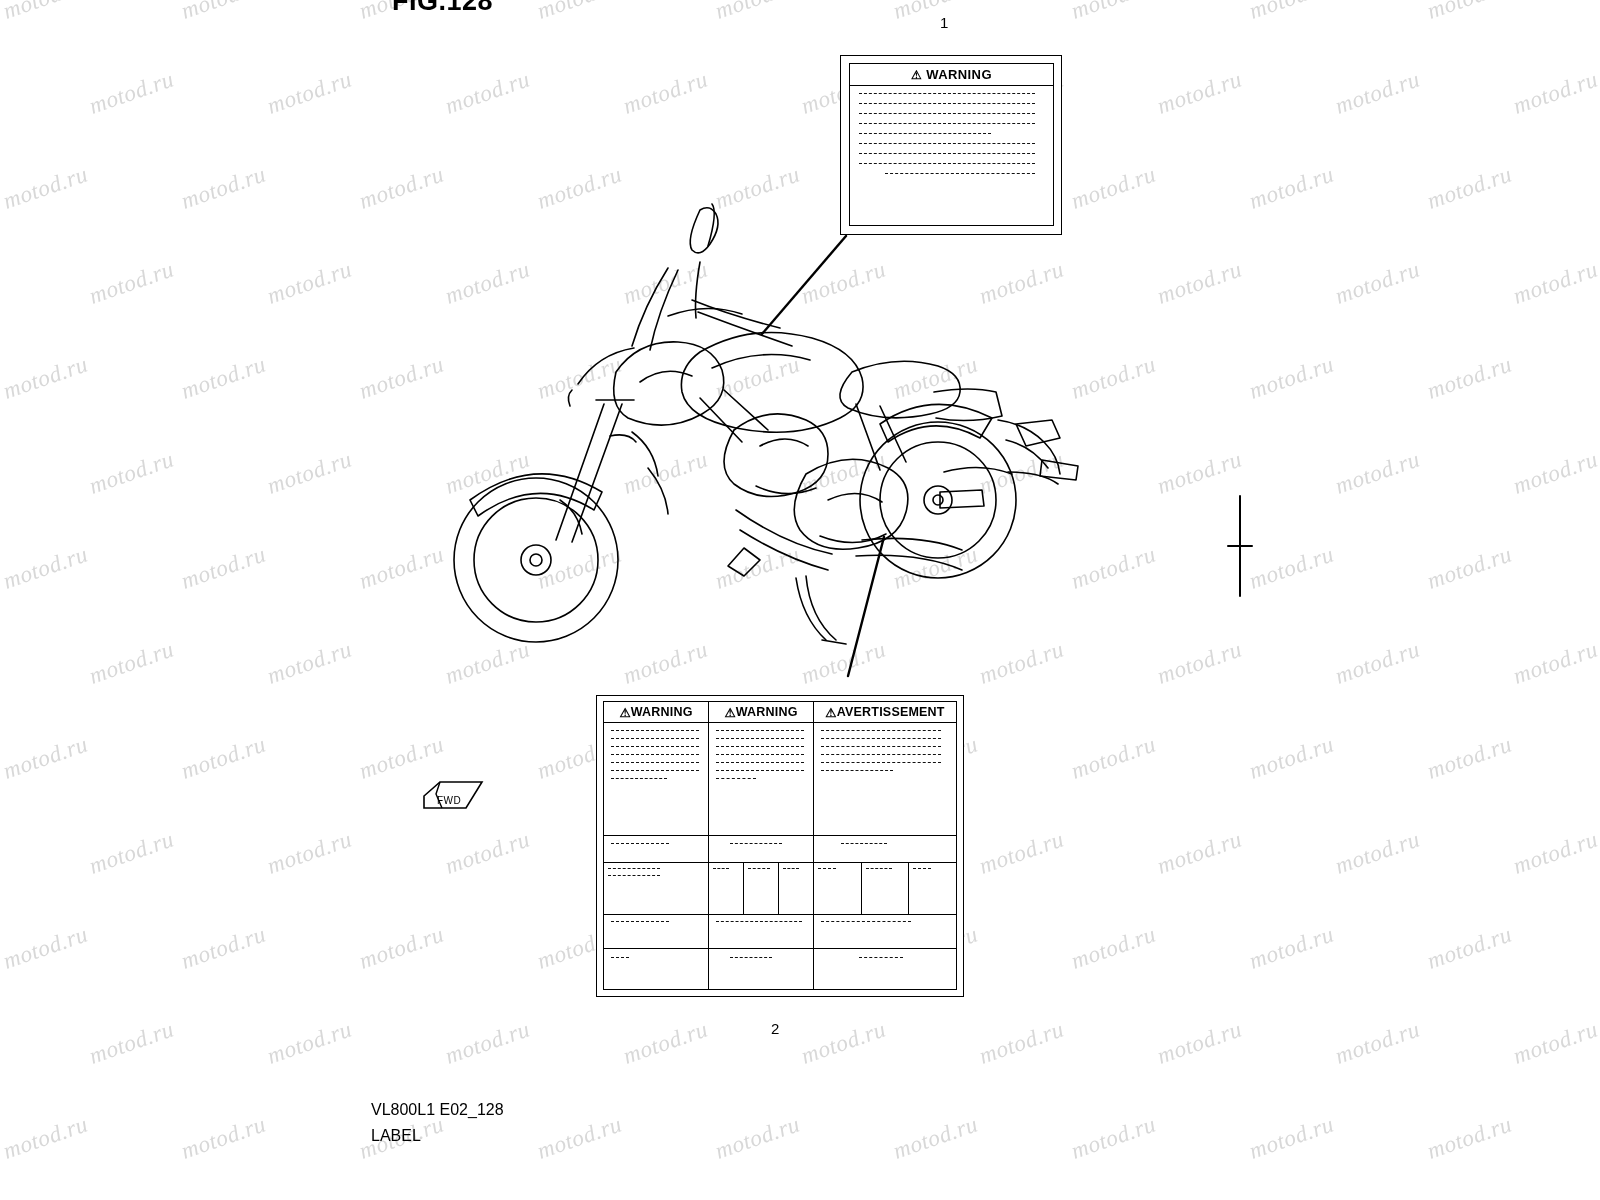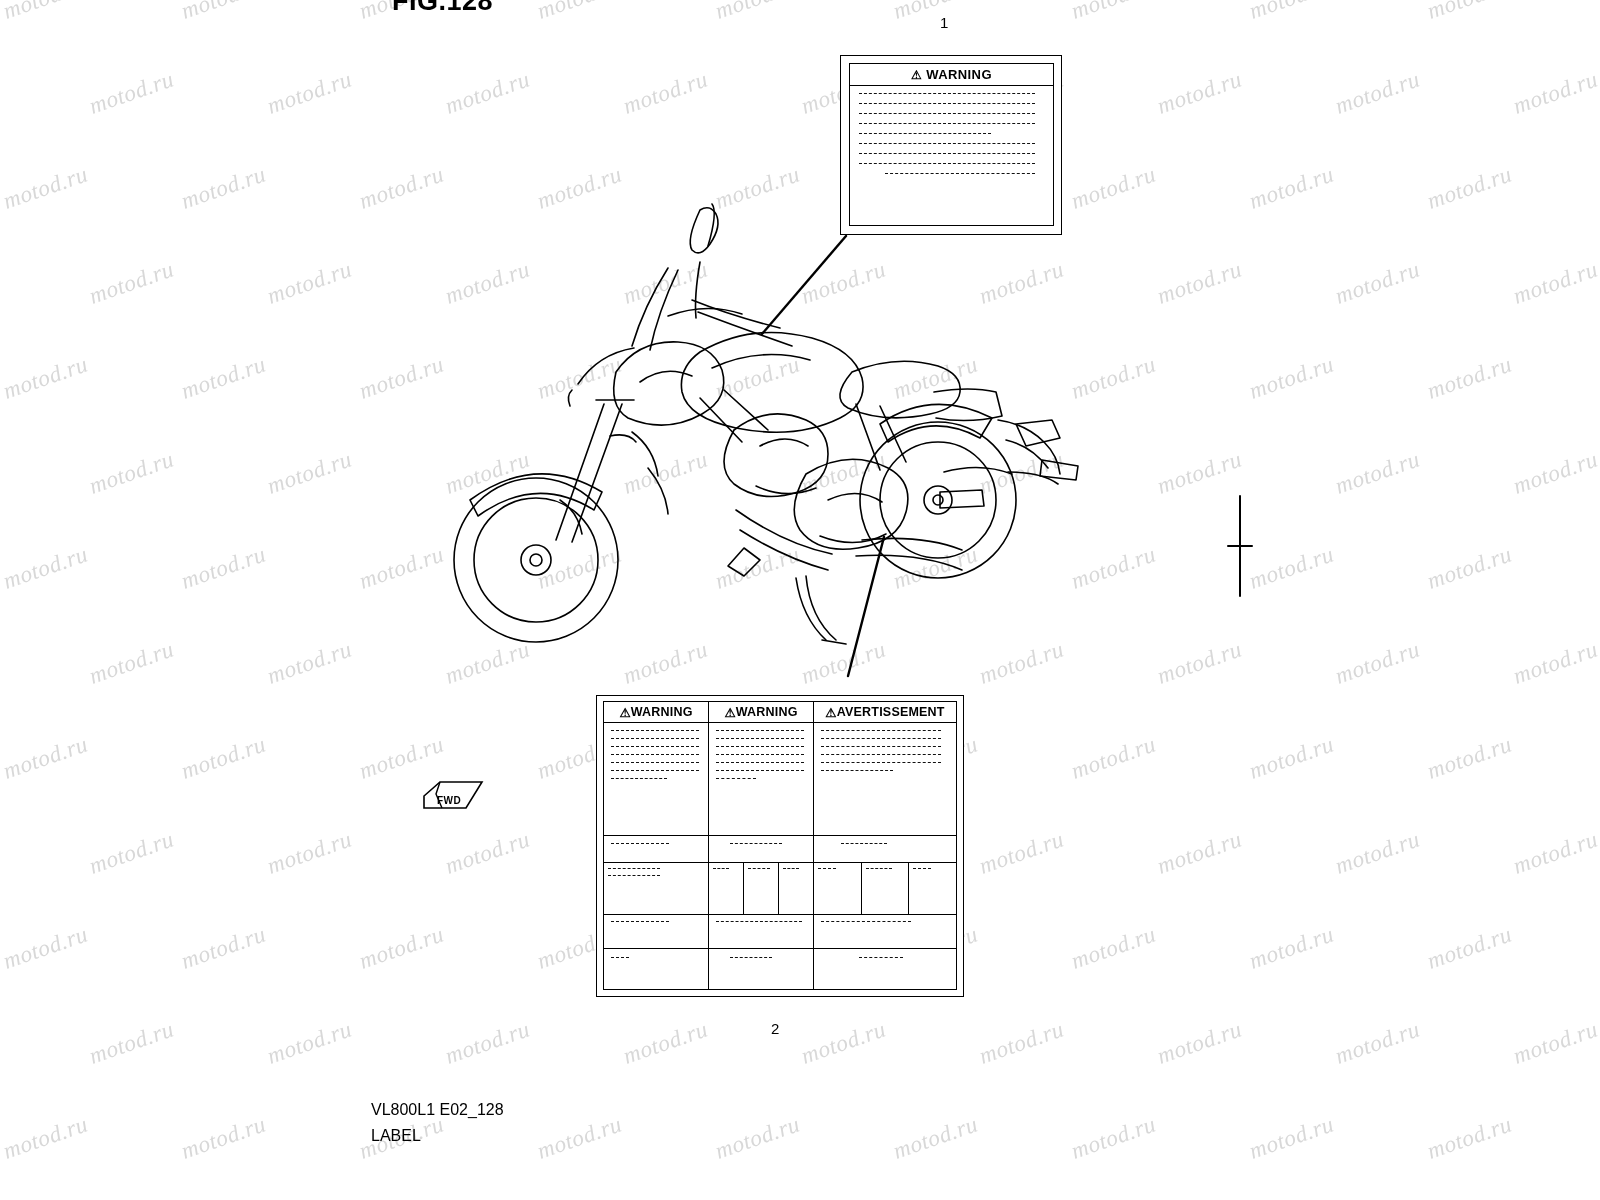--- a/index.html
+++ b/index.html
@@ -106,21 +106,21 @@
   .p2-bot{box-sizing:border-box;border-right:1.4px solid #000;position:relative;}
   .p2-bot:last-child{border-right:none;}
   .p2-bot.b1{width:105px;}
   .p2-bot.b2{width:105px;}
   .p2-bot.b3{flex:1;}
   .bot-top{height:34px;padding:6px 7px 0 7px;box-sizing:border-box;border-bottom:1.4px solid #000;}
   .bot-bottom{padding:8px 7px 0 7px;box-sizing:border-box;}
 
   
   svg.overlay{position:absolute;left:0;top:0;width:1600px;height:1200px;pointer-events:none;}
-  .fwd-text{position:absolute;left:437px;top:795px;font-size:10px;font-weight:bold;letter-spacing:.5px;}
+  .fwd-text{position:absolute;left:437px;top:795px;font-size:10px;font-weight:normal;letter-spacing:.5px;}
 </style>
 </head>
 <body>
 
 <div id="stage">
 
   <div class="wm-layer" id="wm-layer">
       <div class="wm" style="left: 0px; top: 0px; color: rgb(216, 216, 216);">motod.ru</div>
       <div class="wm" style="left: 178px; top: 0px; color: rgb(216, 216, 216);">motod.ru</div>
       <div class="wm" style="left: 356px; top: 0px; color: rgb(216, 216, 216);">motod.ru</div>

